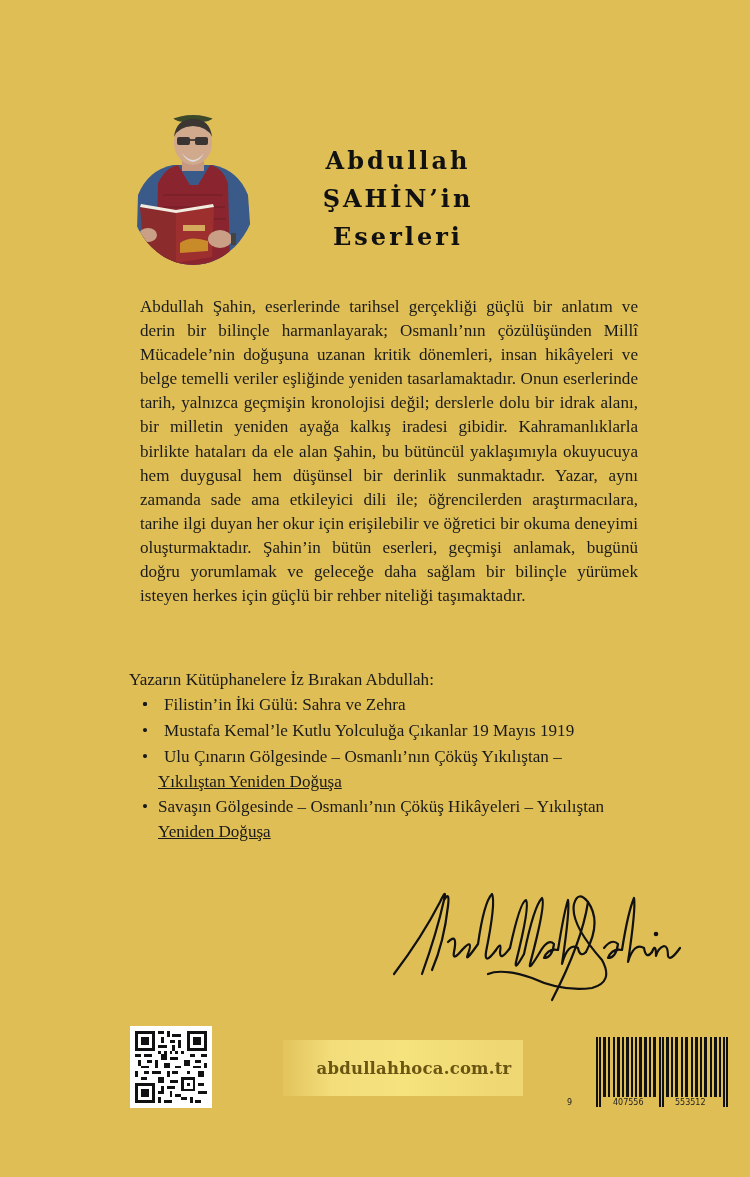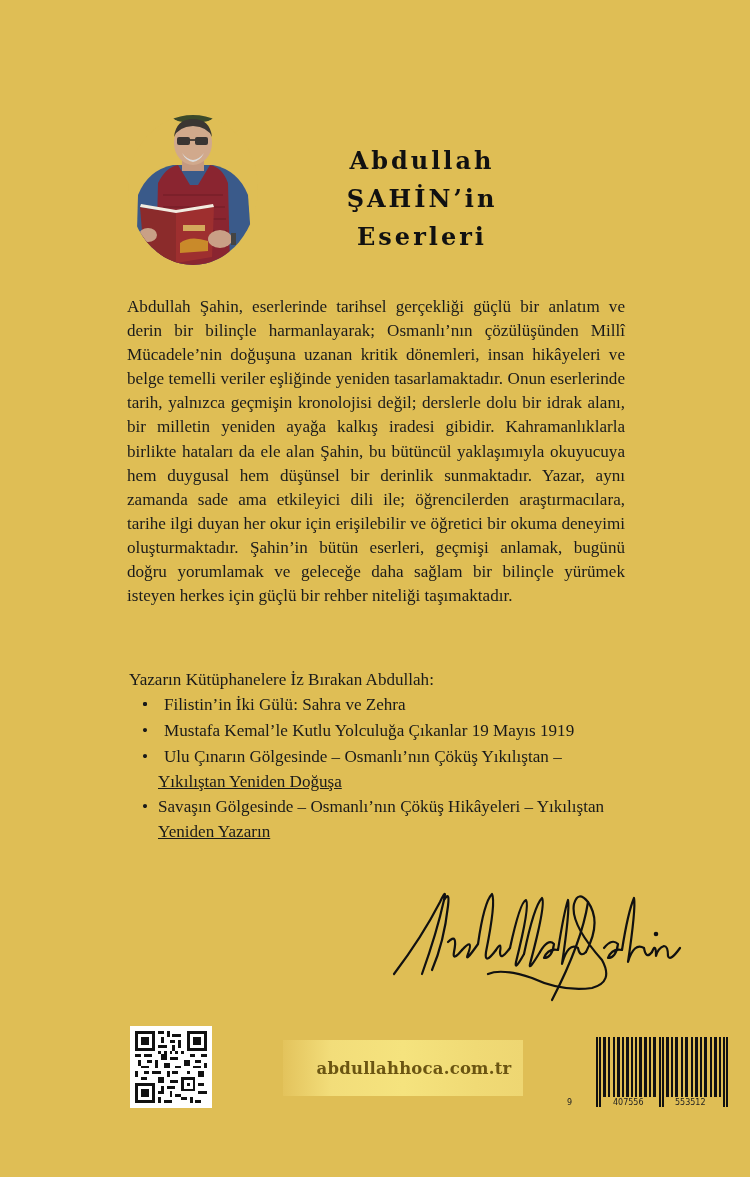--- a/index.html
+++ b/index.html
@@ -14,33 +14,33 @@
     .photo {
       position: absolute;
       left: 128px; top: 115px;
       width: 130px; height: 150px;
       border-radius: 50% 50% 50% 50% / 48% 48% 52% 52%;
       overflow: hidden;
     }
     .photo svg { width: 100%; height: 100%; display: block; }
     .title {
       position: absolute;
-      left: 292px; top: 142px;
+      left: 268px; top: 142px;
       width: 260px;
       text-align: center;
       font-family: "DejaVu Serif", serif;
       font-weight: bold;
       font-size: 24px;
       letter-spacing: 3px;
       line-height: 38px;
       color: #111;
     }
     .body-text {
       position: absolute;
-      left: 127px; top: 295px;
+      left: 140px; top: 295px;
       width: 498px;
       font-size: 17.1px;
       line-height: 24.1px;
       text-align: justify;
       color: #1b1b1b;
     }
     .works-heading {
       position: absolute;
       left: 129px; top: 668px;
       font-size: 17.1px;
@@ -161,21 +161,21 @@
     <span>Mustafa Kemal’le Kutlu Yolculuğa Çıkanlar 19 Mayıs 1919</span>
   </li>
   <li class="wrap">
     <span class="bullet">•</span>
     <span>Ulu Çınarın Gölgesinde – Osmanlı’nın Çöküş Yıkılıştan –</span>
     <span class="cont">Yıkılıştan Yeniden Doğuşa</span>
   </li>
   <li class="wrap">
     <span class="bullet">•</span>
     <span style="margin-left:-6px">Savaşın Gölgesinde – Osmanlı’nın Çöküş Hikâyeleri – Yıkılıştan</span>
-    <span class="cont">Yeniden Yazarın</span>
+    <span class="cont">Yeniden Doğuşa</span>
   </li>
 </ul>
 
 <div class="signature">
   <svg viewBox="0 0 290 125" fill="none" stroke="#111" stroke-width="2.2" stroke-linecap="round" stroke-linejoin="round">
 
     <path d="M2 92 Q30 55 48 20 Q55 5 52 18 Q45 50 30 92"></path>
     <path d="M52 18 Q58 8 56 24 Q52 60 40 88"></path>
 
     <path d="M56 60 Q66 50 62 70 Q60 80 70 68"></path>

